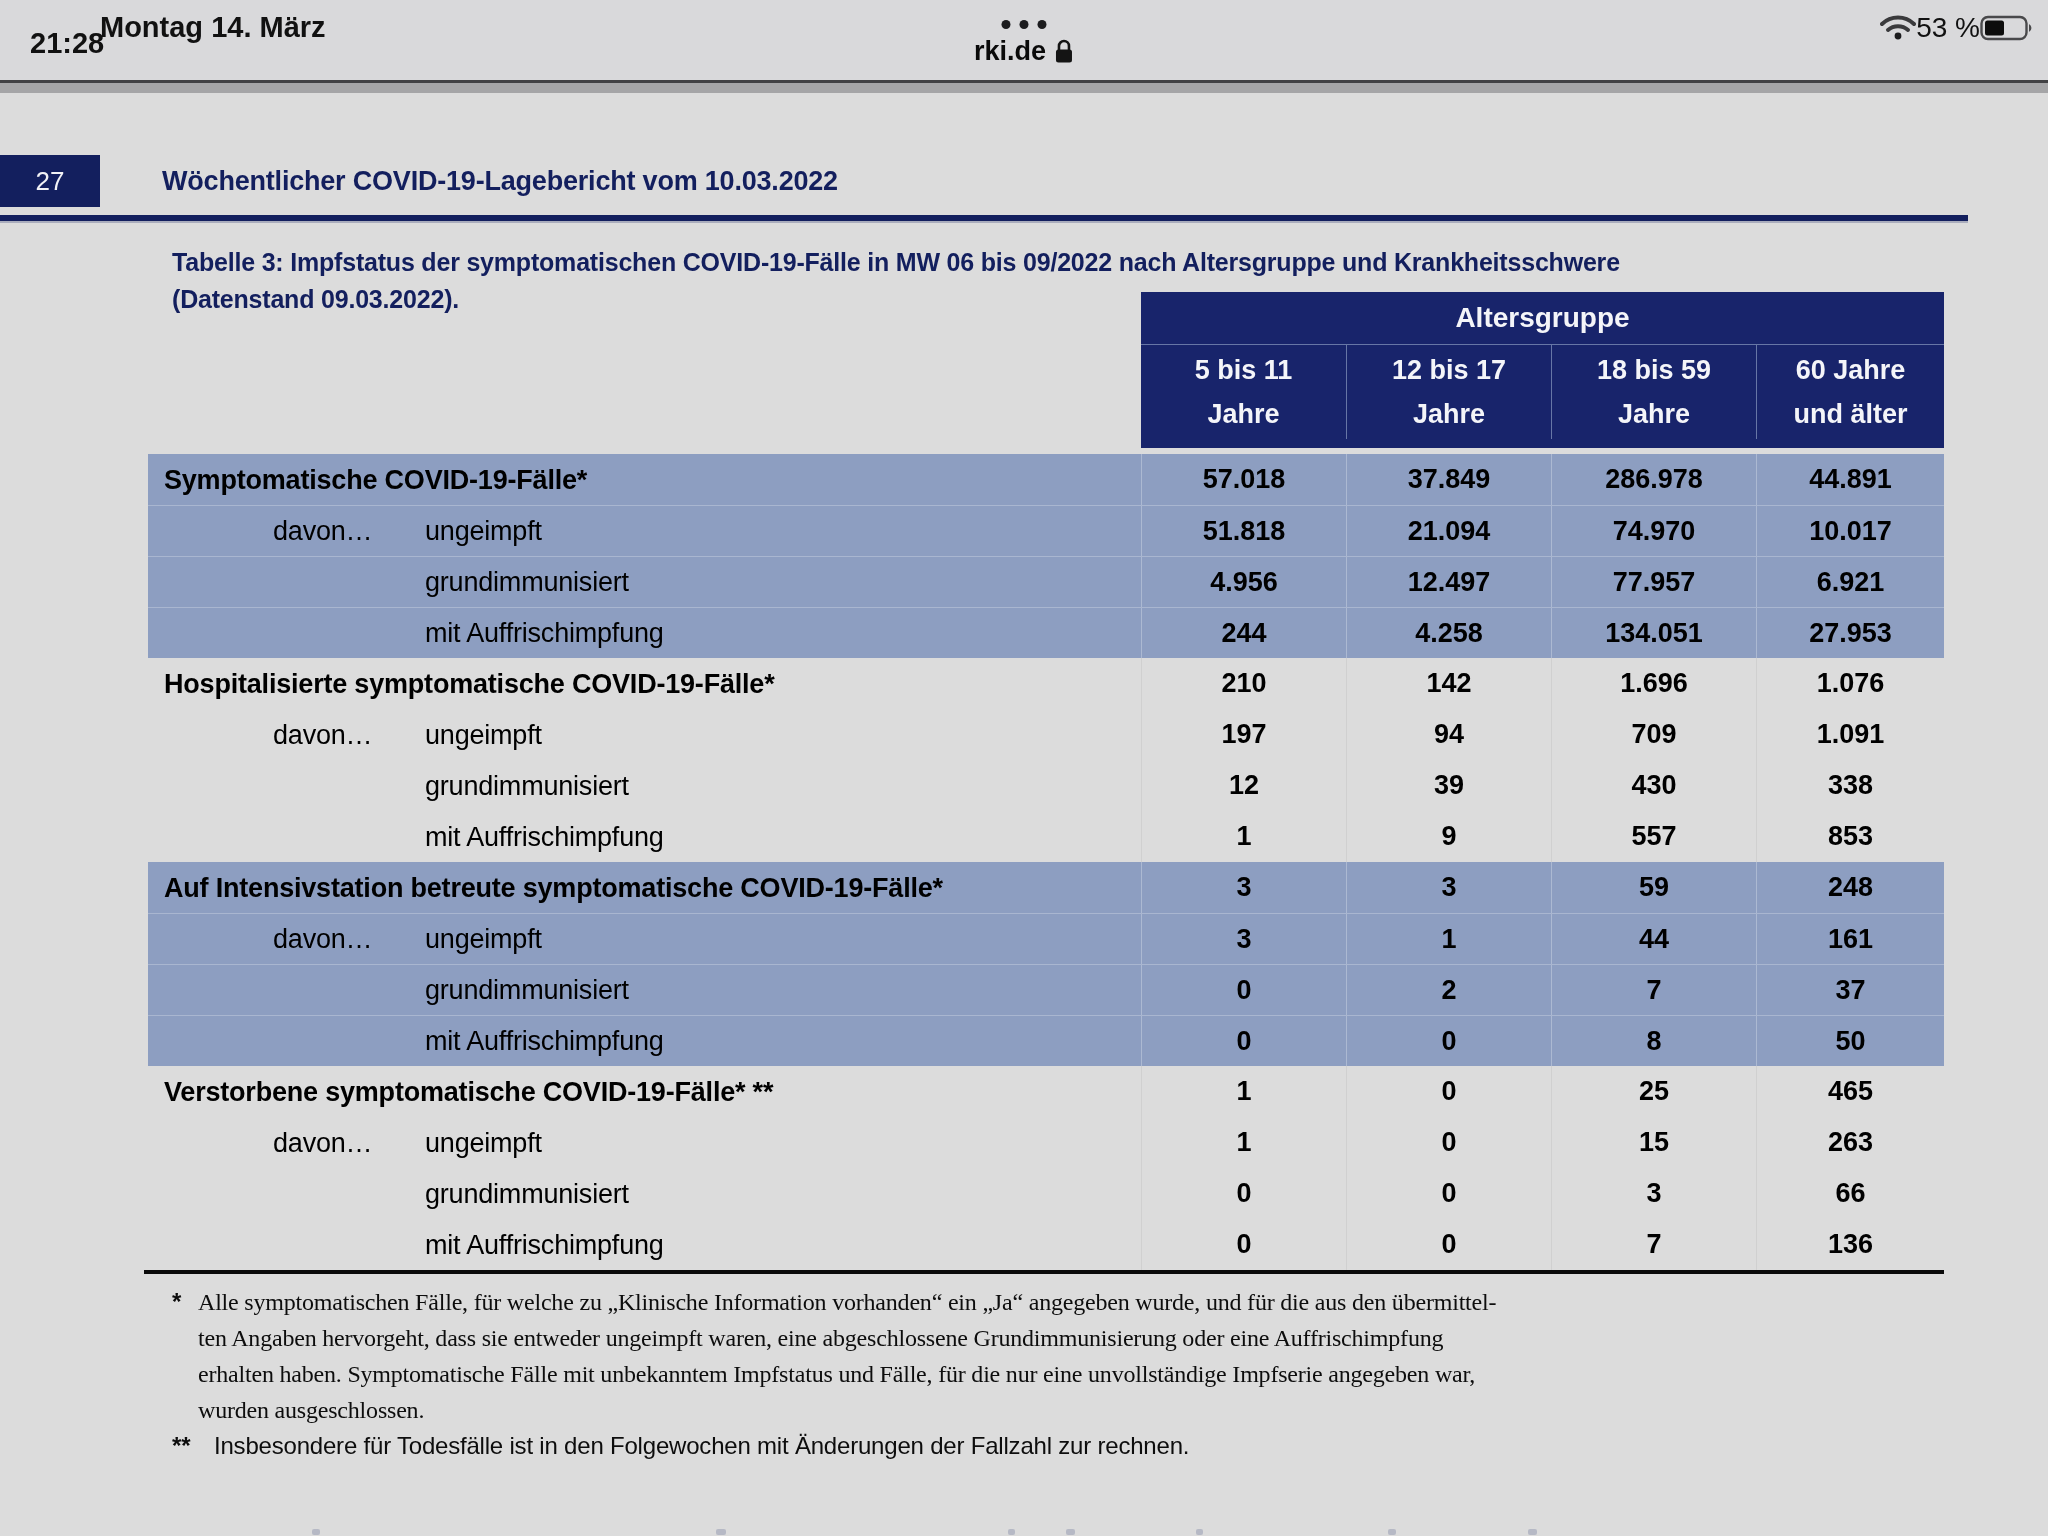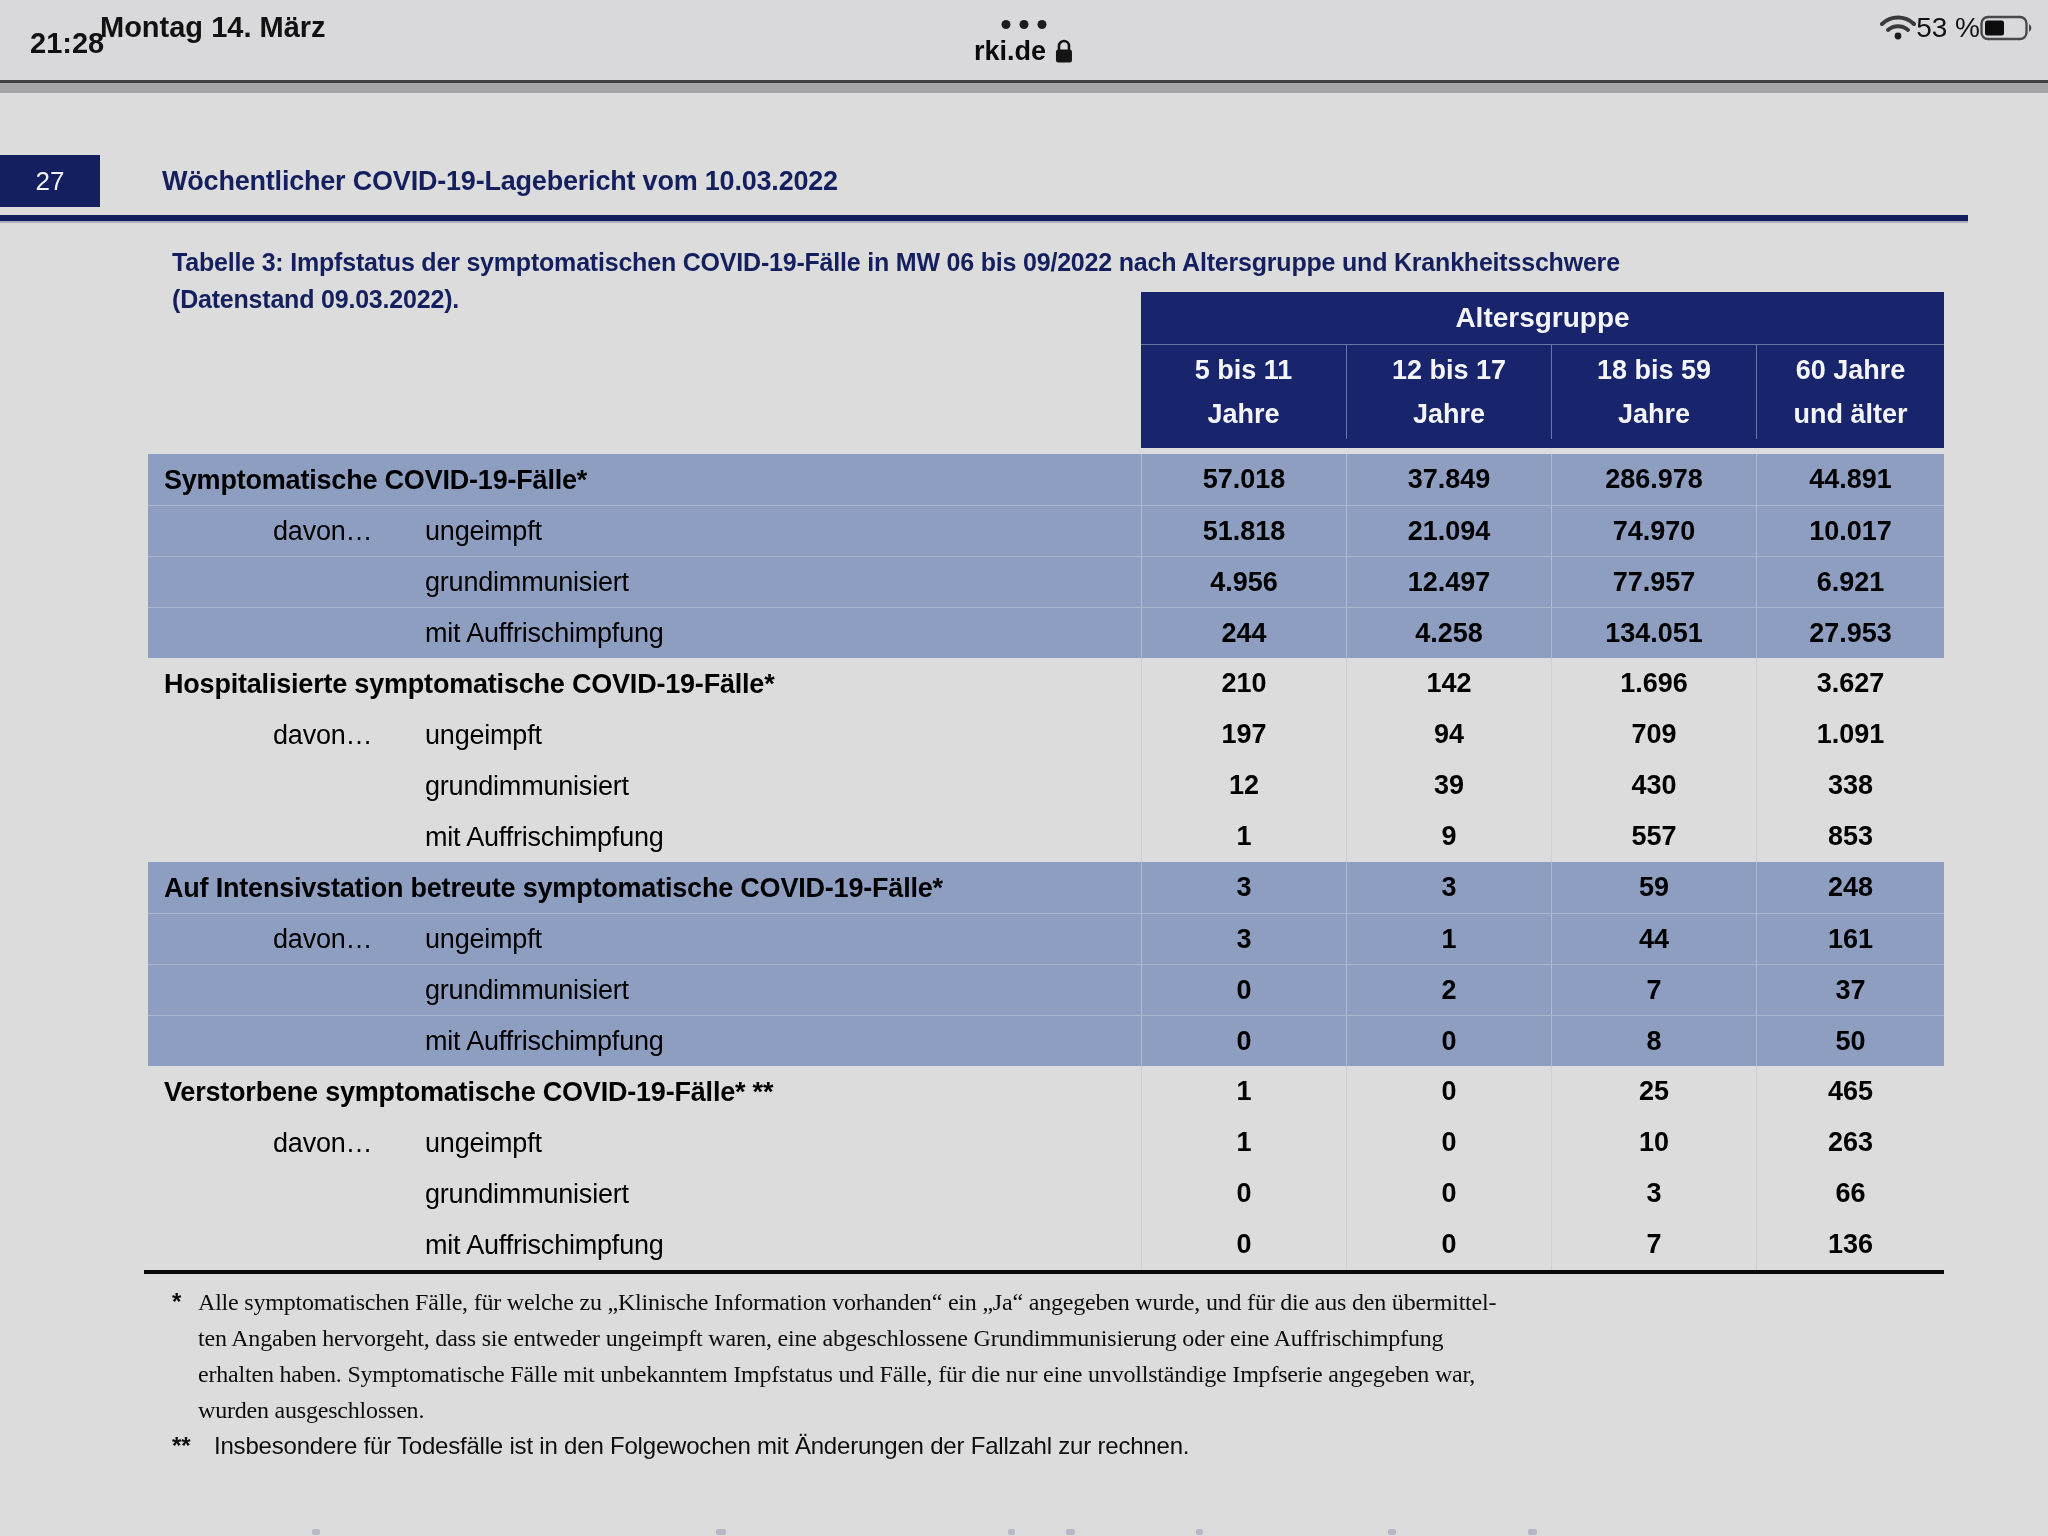--- a/index.html
+++ b/index.html
@@ -181,21 +181,21 @@
         <div class="cell val">134.051</div>
         <div class="cell val">27.953</div>
       </div>
       <div class="row light">
         <div class="cell label-cell">
           <span class="sec-label">Hospitalisierte symptomatische COVID-19-Fälle*</span>
         </div>
         <div class="cell val">210</div>
         <div class="cell val">142</div>
         <div class="cell val">1.696</div>
-        <div class="cell val">3.627</div>
+        <div class="cell val">1.076</div>
       </div>
       <div class="row light">
         <div class="cell label-cell">
           <span class="prefix">davon…</span>
           <span class="sub-label">ungeimpft</span>
         </div>
         <div class="cell val">197</div>
         <div class="cell val">94</div>
         <div class="cell val">709</div>
         <div class="cell val">1.091</div>
@@ -264,21 +264,21 @@
         <div class="cell val">25</div>
         <div class="cell val">465</div>
       </div>
       <div class="row light">
         <div class="cell label-cell">
           <span class="prefix">davon…</span>
           <span class="sub-label">ungeimpft</span>
         </div>
         <div class="cell val">1</div>
         <div class="cell val">0</div>
-        <div class="cell val">10</div>
+        <div class="cell val">15</div>
         <div class="cell val">263</div>
       </div>
       <div class="row light">
         <div class="cell label-cell">
           <span class="sub-label">grundimmunisiert</span>
         </div>
         <div class="cell val">0</div>
         <div class="cell val">0</div>
         <div class="cell val">3</div>
         <div class="cell val">66</div>

